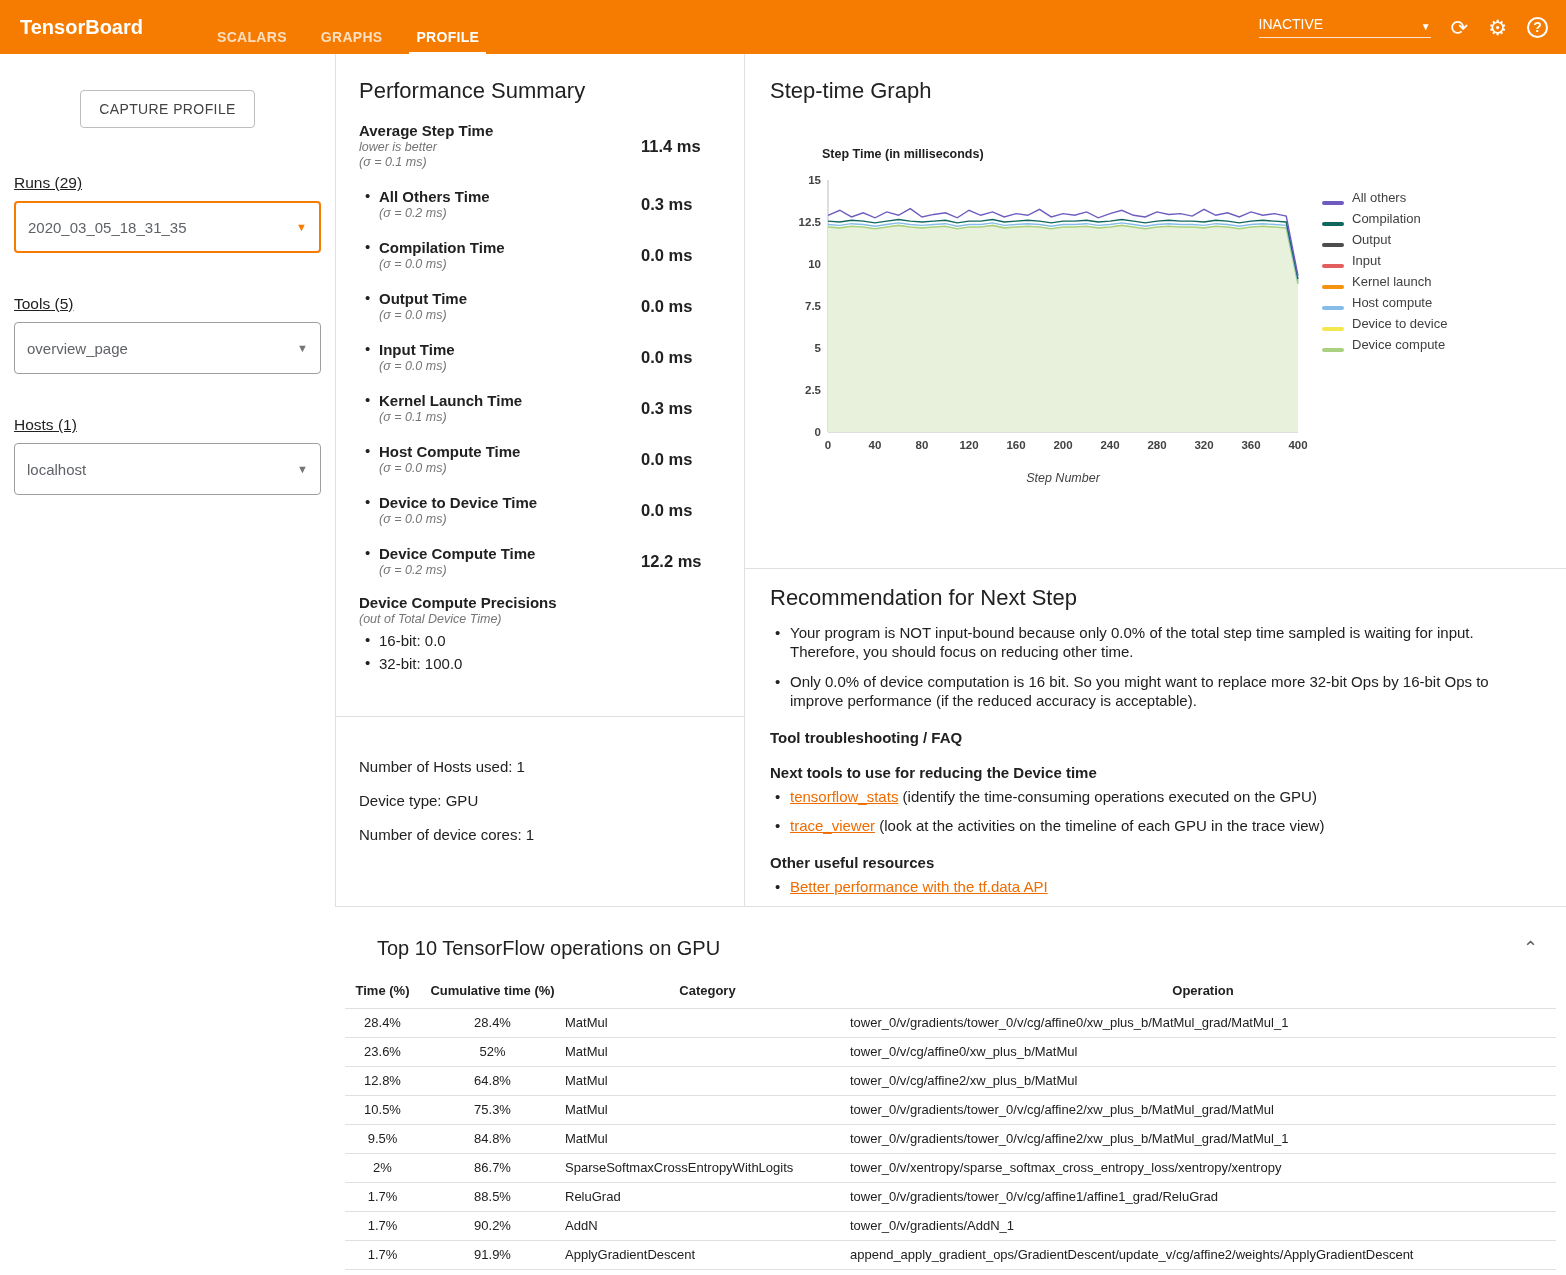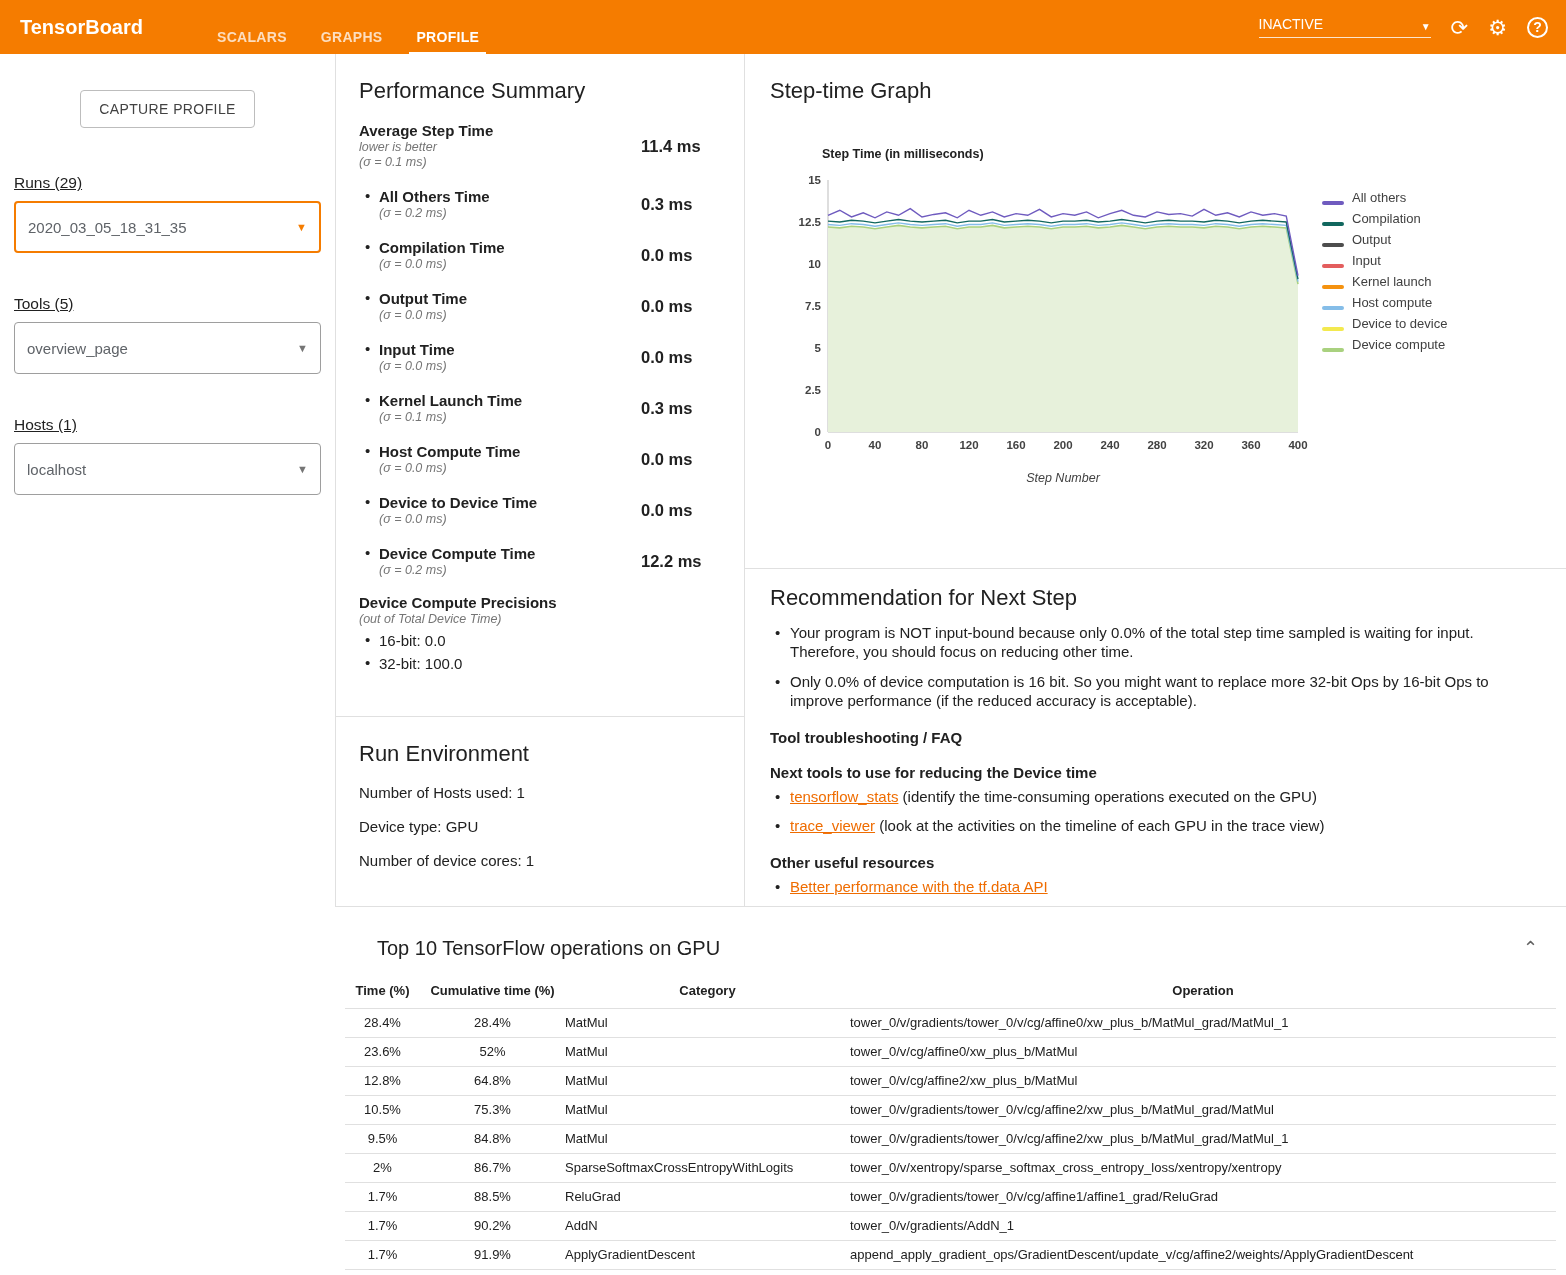--- a/index.html
+++ b/index.html
@@ -210,21 +210,20 @@
 
           <div class="precisions">
             <div class="prec-title">Device Compute Precisions</div>
             <div class="prec-sub">(out of Total Device Time)</div>
             <div class="prec-item">16-bit: 0.0</div>
             <div class="prec-item">32-bit: 100.0</div>
           </div>
         </div>
 
         <div class="run-env">
-          <h2 class="section-title">Run Environment</h2>
           <div class="env-line">Number of Hosts used: 1</div>
           <div class="env-line">Device type: GPU</div>
           <div class="env-line">Number of device cores: 1</div>
         </div>
       </div>
 
       <div class="right-col">
         <div class="graph-section">
           <h2 class="section-title">Step-time Graph</h2>
           <div class="chart-wrap">

